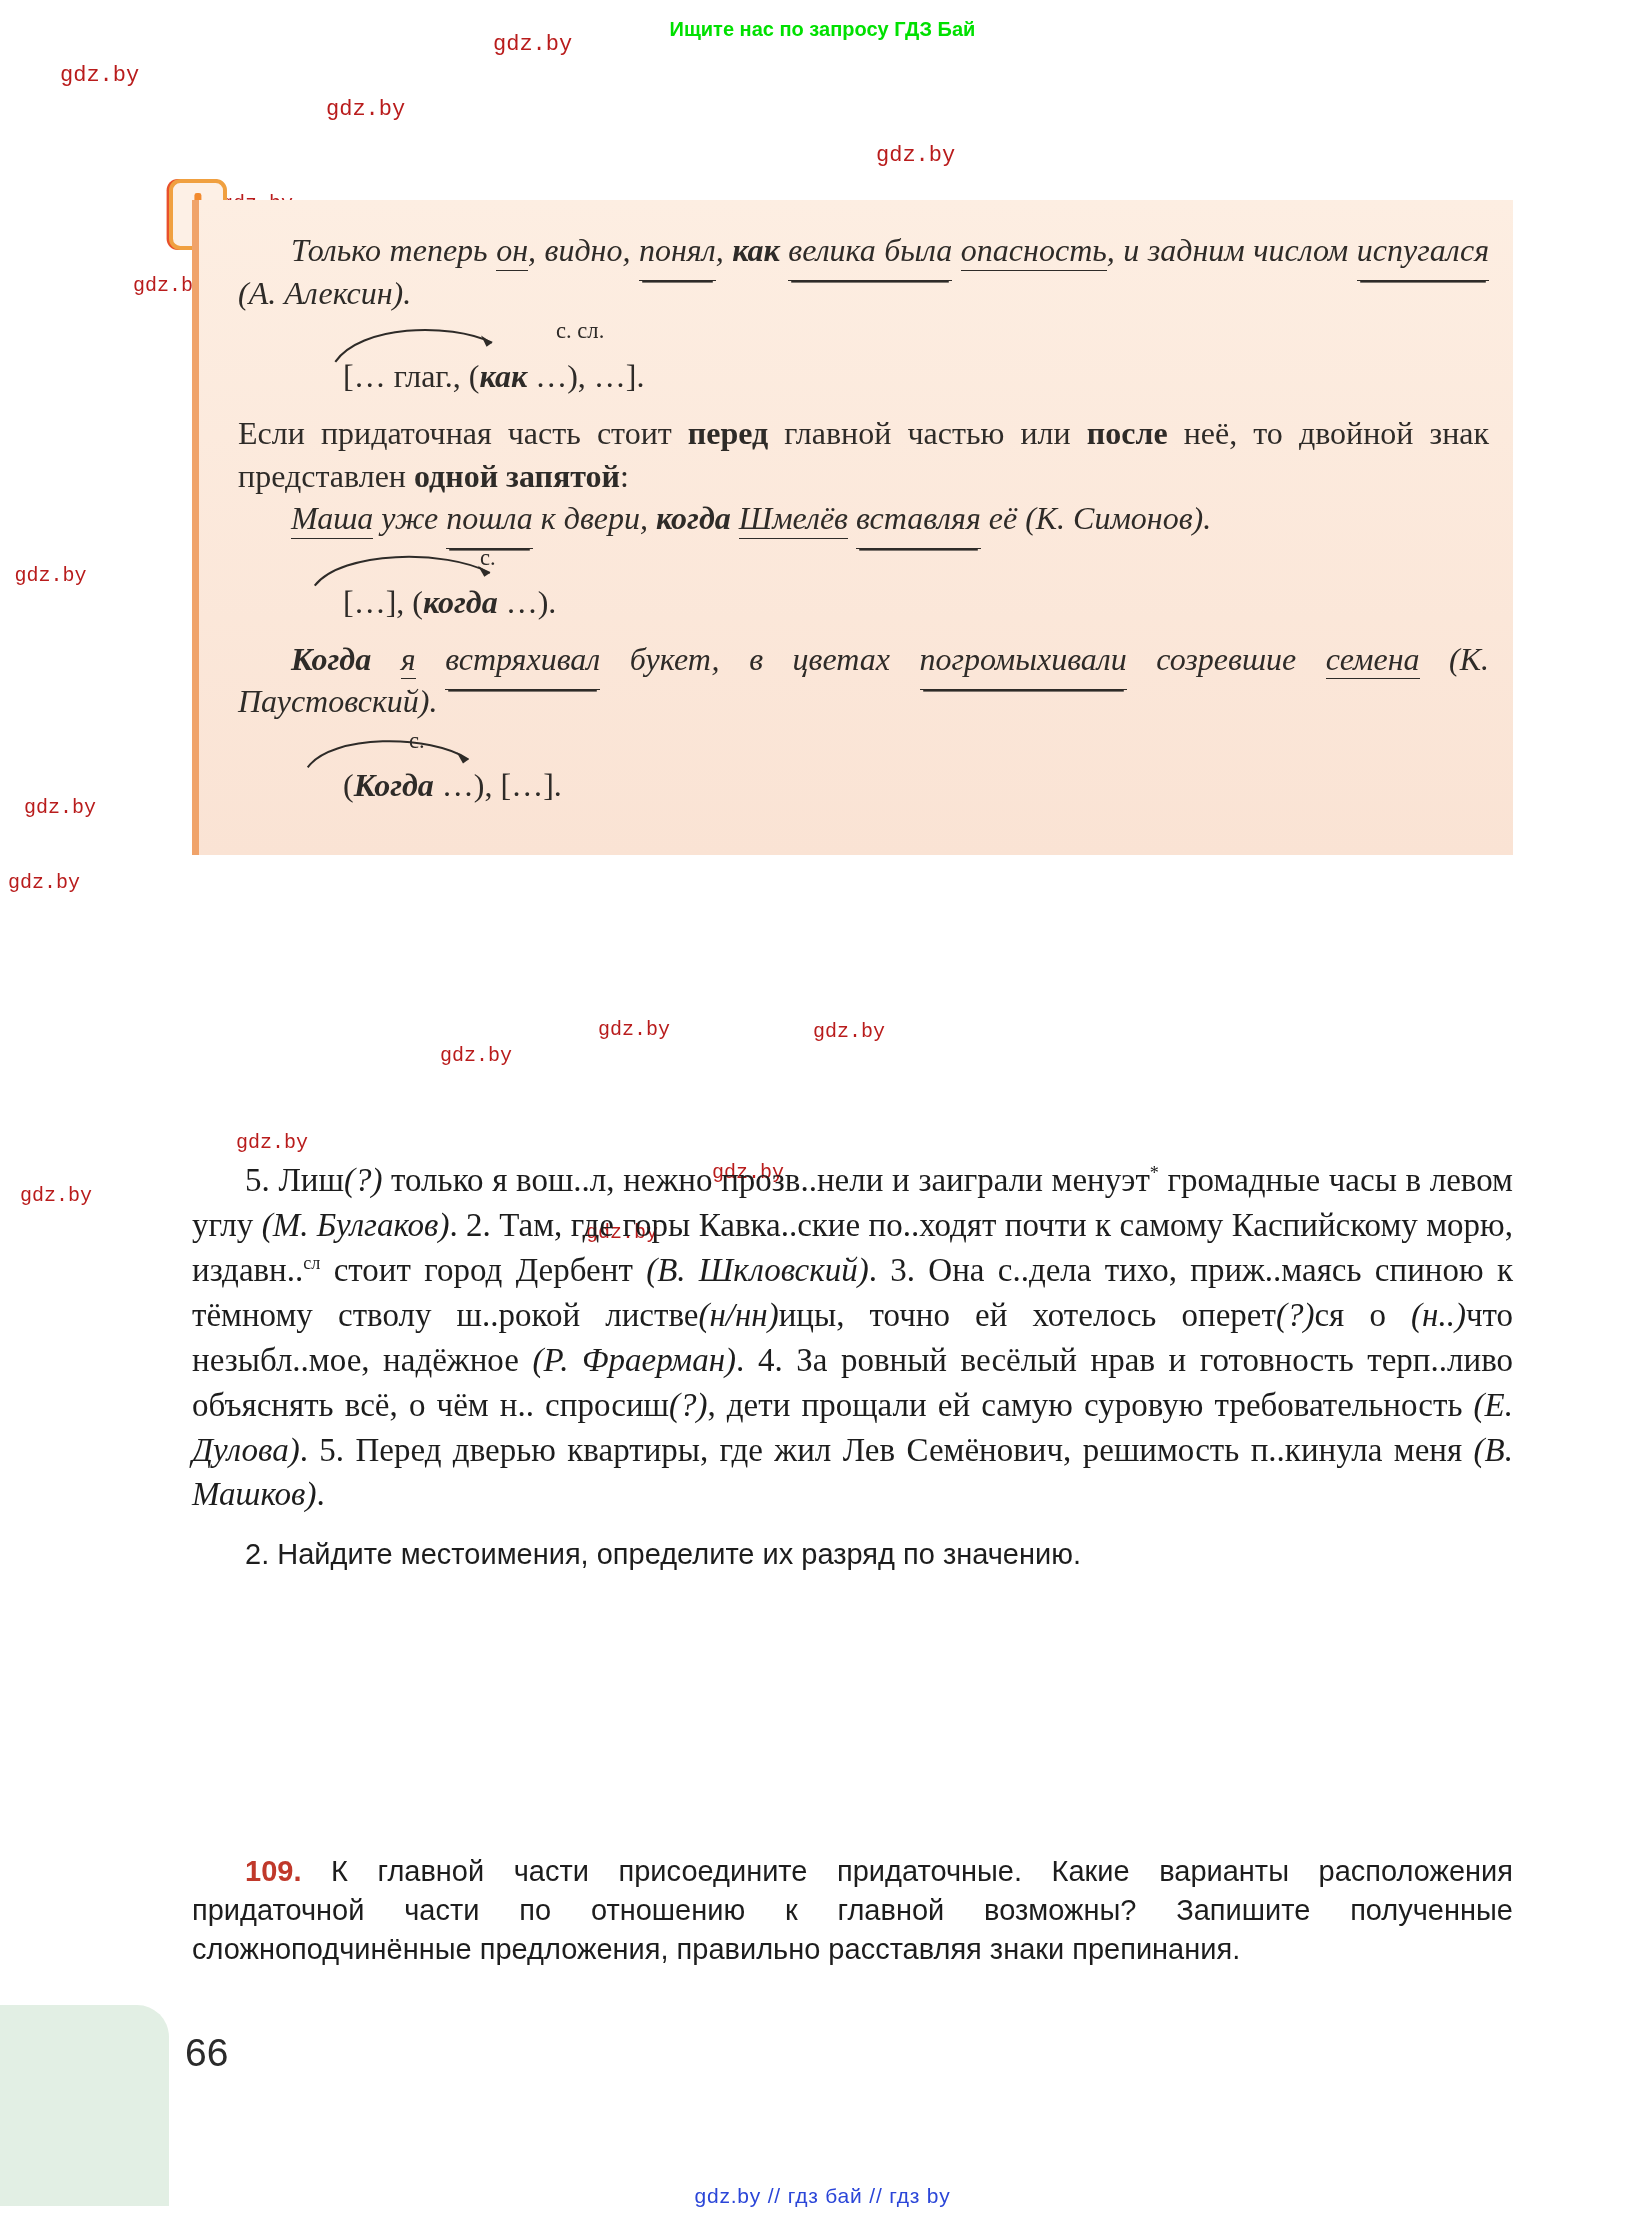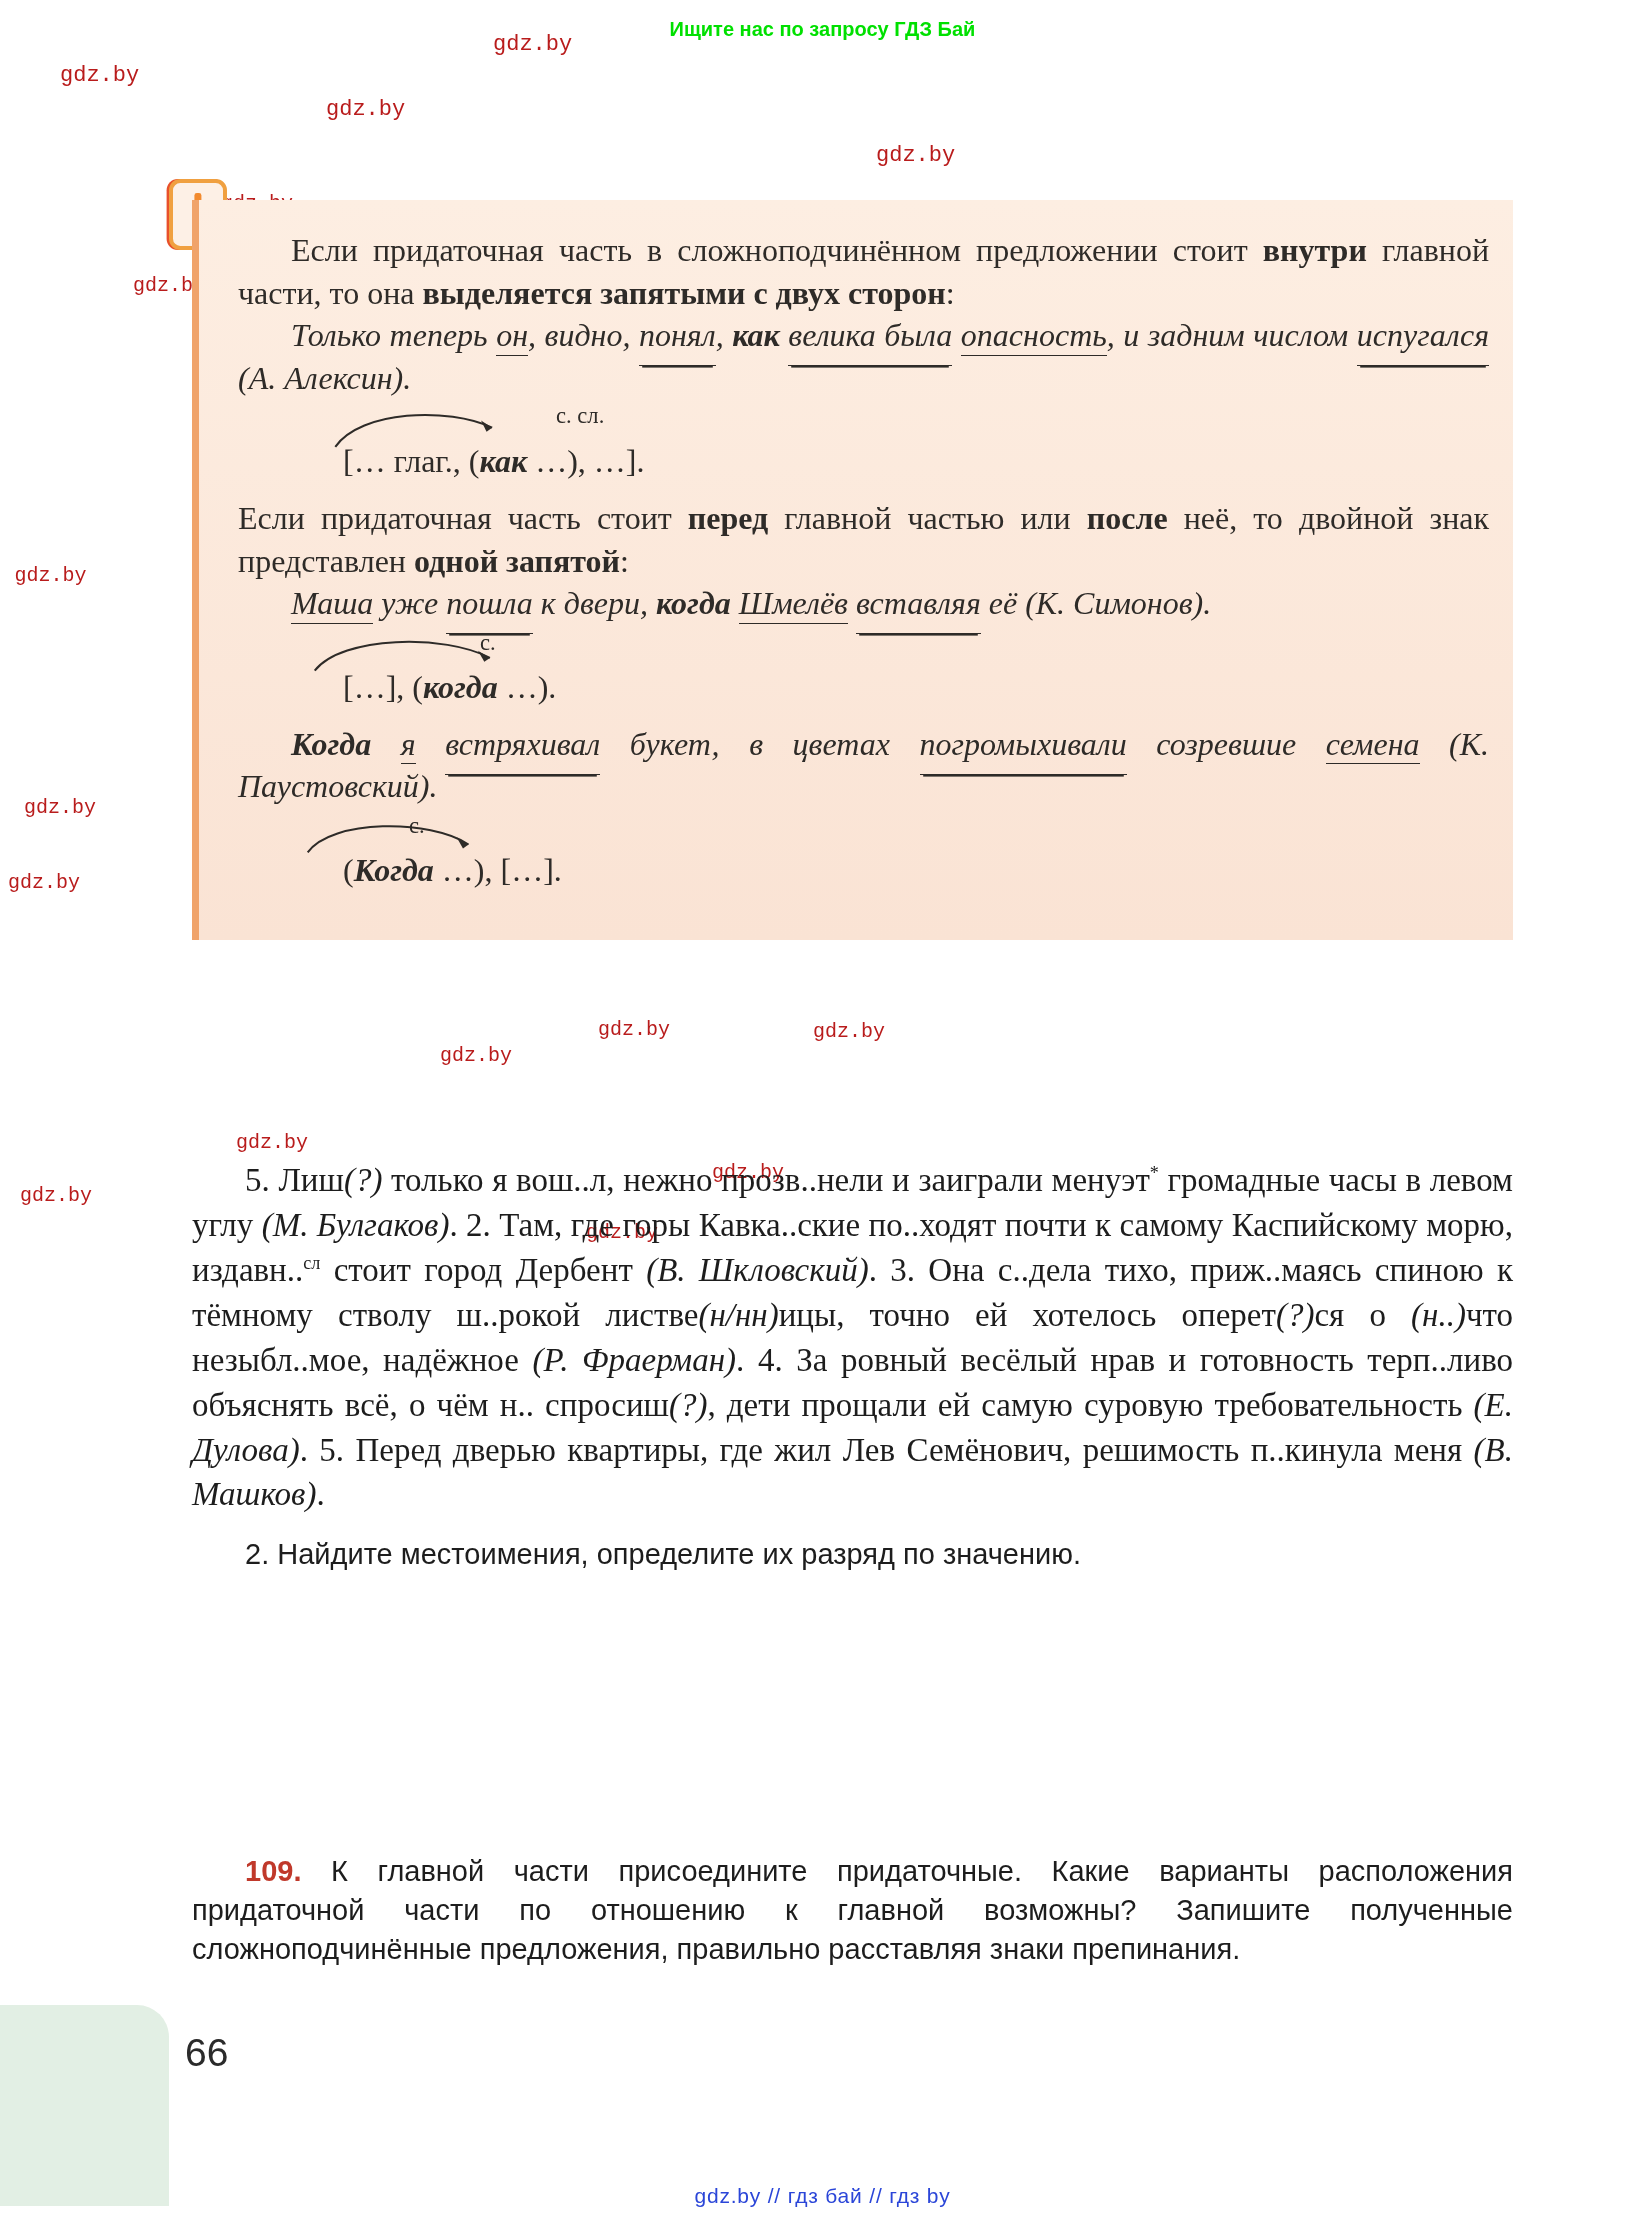--- a/index.html
+++ b/index.html
@@ -227,21 +227,20 @@
       <div class="wm" style="left: 236px; top: 1131px; font-size: 20px;">gdz.by</div>
       <div class="wm" style="left: 712px; top: 1161px; font-size: 20px;">gdz.by</div>
       <div class="wm" style="left: 20px; top: 1184px; font-size: 20px;">gdz.by</div>
       <div class="wm" style="left: 586px; top: 1221px; font-size: 20px;">gdz.by</div>
     </div>
 
   <div class="bang"></div>
 
   <div class="rulebox">
 
-    <p><span>Если придаточная часть в сложноподчинённом предложении стоит </span><b>внутри</b><span> главной части, то она </span><b>выделяется запятыми с двух сторон</b><span>:</span></p>
 
     <p class="ex-line"><span>Только теперь </span><span class="u-single">он</span><span>, видно, </span><span class="u-double">понял</span><span>, </span><b>как </b><span class="u-double">велика была</span><span> </span><span class="u-single">опасность</span><span>, и задним числом </span><span class="u-double">испугался</span><span> (А. Алексин).</span></p>
 
     <div class="scheme">
       <span class="scheme-label" style="left:298px; top:-40px;margin-left:20px;">с. сл.</span>
       <svg class="scheme-arrow" viewBox="0 0 230 54" xmlns="http://www.w3.org/2000/svg">
         <path d="M8 50 C 40 4, 150 0, 205 26" fill="none" stroke="#2e2b28" stroke-width="2.5"></path>
         <path d="M205 26 L 191 17 L 198 31 Z" fill="#2e2b28"></path>
       </svg>
       <span class="formula"><span>[… глаг., (</span><i>как</i><span> …), …].</span></span>

